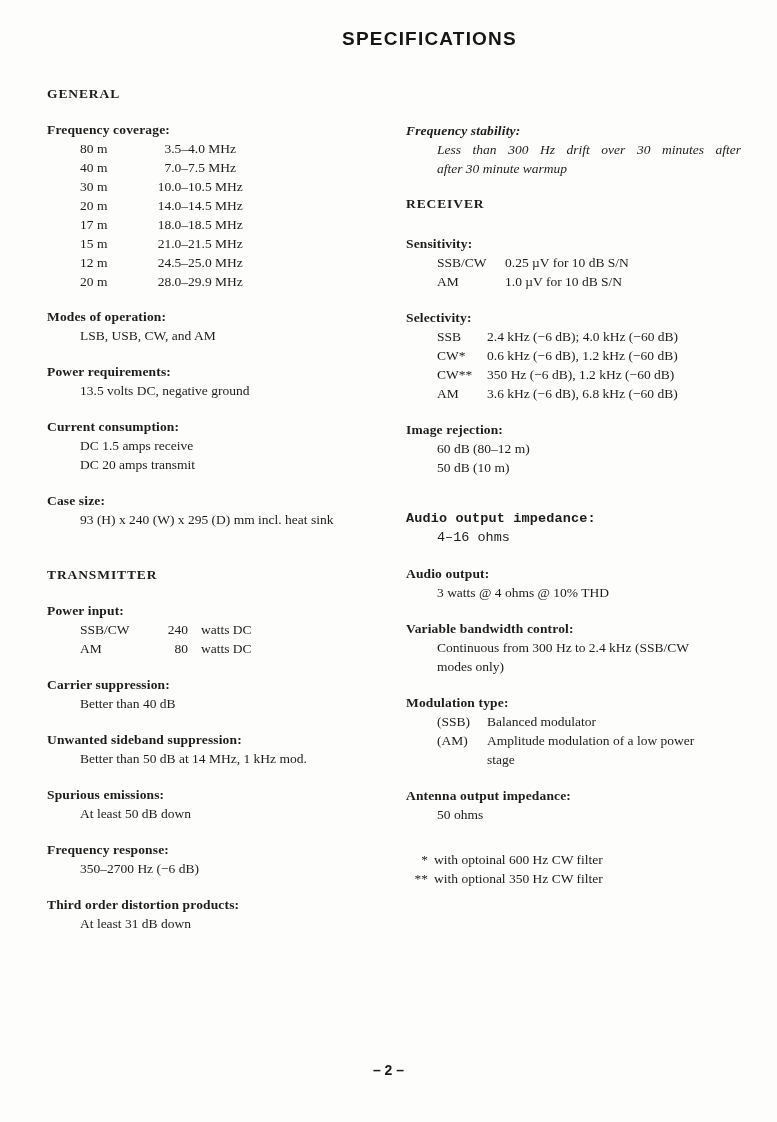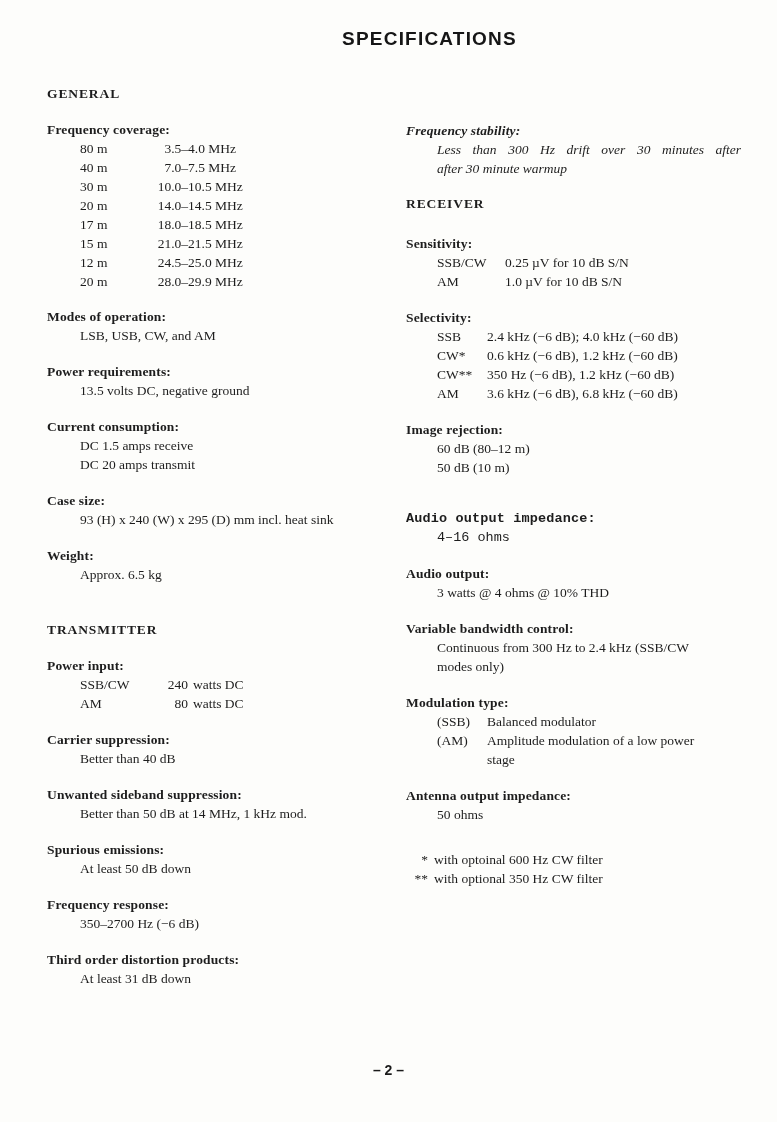--- a/index.html
+++ b/index.html
@@ -37,21 +37,21 @@
   .ind { padding-left:33px; }
   .col-right .ind { padding-left:31px; }
   .band-row .band { display:inline-block; width:70px; }
   .band-row .bstart { display:inline-block; width:38px; text-align:right; }
   .specrow { display:flex; }
   .specrow .rlabel { flex:0 0 68px; }
   .specrow.narrow .rlabel { flex:0 0 50px; }
   .specrow .rvalue { flex:1; }
   .pi-row .pmode { display:inline-block; width:72px; }
   .pi-row .pamt { display:inline-block; width:36px; text-align:right; }
-  .pi-row .punit { margin-left:5px;font-family:Liberation Serif, serif; }
+  .pi-row .punit { margin-left:13px;font-family:Liberation Serif, serif; }
   .just { text-align:justify; text-align-last:justify; }
   .footnotes { padding-left:4px; }
   .fn-row { display:flex; }
   .fn-row .fmark { flex:0 0 18px; text-align:right; }
   .fn-row .ftext { margin-left:6px; }
   .page-number {
     position:absolute; top:1061px; left:0; width:100%;
     text-align:center;
     font-family:"Liberation Sans","DejaVu Sans",sans-serif;
     font-weight:bold; font-size:14px; color:#1a1a1a;
@@ -114,24 +114,20 @@
         <div class="spec-head">Current consumption:</div>
         <div class="ind">DC 1.5 amps receive</div>
         <div class="ind">DC 20 amps transmit</div>
       </div>
 
       <div class="block">
         <div class="spec-head">Case size:</div>
         <div class="ind">93 (H) x 240 (W) x 295 (D) mm incl. heat sink</div>
       </div>
 
-      <div class="block">
-        <div class="spec-head">Weight:</div>
-        <div class="ind">Approx. 6.5 kg</div>
-      </div>
 
       <div class="sec-head mt-transmitter">TRANSMITTER</div>
 
       <div class="block">
         <div class="spec-head">Power input:</div>
         <div class="ind pi-row">
           <span class="pmode">SSB/CW</span><span class="pamt">240</span><span class="punit">watts DC</span>
         </div>
         <div class="ind pi-row">
           <span class="pmode">AM</span><span class="pamt">80</span><span class="punit">watts DC</span>

